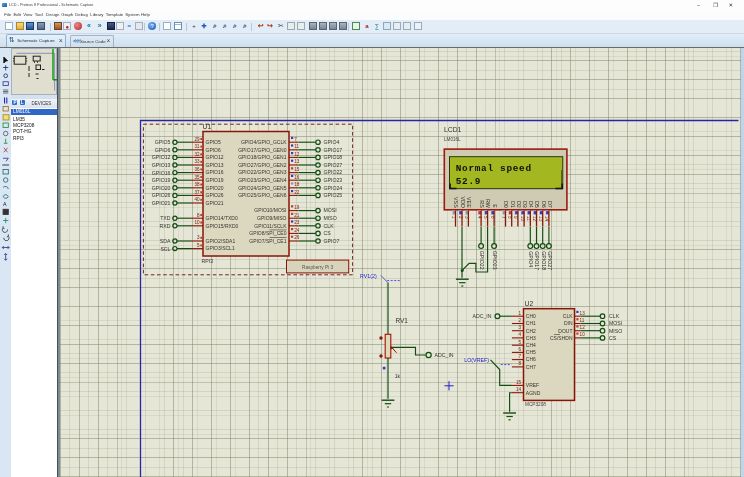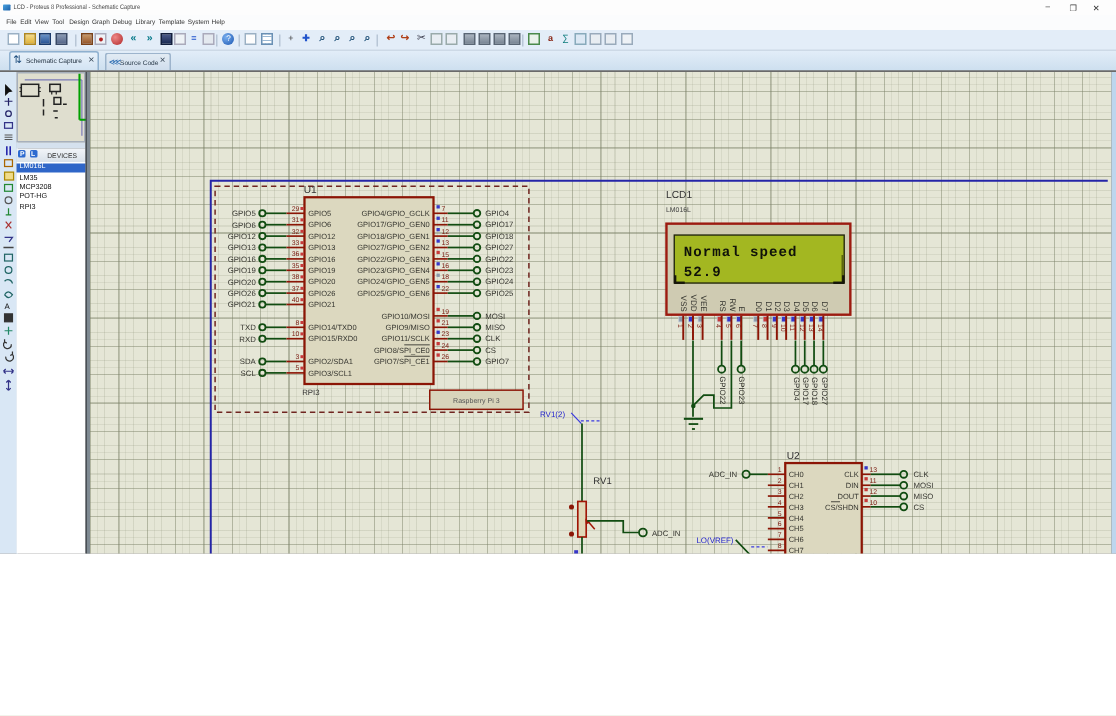--- a/index.html
+++ b/index.html
@@ -1,16 +1,16 @@
 <!DOCTYPE html>
 <html><head>
 <meta charset="utf-8">
 <style>
 html,body{margin:0;padding:0;}
-#root{position:relative;width:744px;height:369px;overflow:hidden;background:#737373;
+#root{position:relative;width:744px;height:477px;overflow:hidden;background:#0ea5e9;
  font-family:"Liberation Sans",sans-serif;text-decoration:underline;}
 .abs{position:absolute;}
 #titlebar{left:0;top:0;width:744px;height:10px;background:#fdfdfd;}
 #title{left:8.5px;top:2.4px;font-size:4.4px;color:#444;letter-spacing:0;transform:scaleX(.86);transform-origin:0 0;}
 #menubar{left:0;top:10px;width:744px;height:9.5px;background:#fbfcfd;}
 .menu{position:absolute;top:2.2px;font-size:4.3px;color:#333;}
 #toolbar{left:0;top:19.5px;width:744px;height:13.5px;background:#e3edf8;border-bottom:1px solid #cdd9e6;}
 .ticon{position:absolute;top:2.2px;width:8px;height:8px;font-size:6px;line-height:8px;text-align:center;box-sizing:border-box;}
 #tabbar{left:0;top:33.5px;width:744px;height:13px;background:linear-gradient(#e2edf8,#cddfef);}
 #tab1{left:5.8px;top:0.5px;width:60.5px;height:12.5px;background:linear-gradient(#e8f1fa,#d2e3f3);border:1px solid #8fb0cf;border-bottom:none;border-radius:2px 2px 0 0;box-sizing:border-box;}

